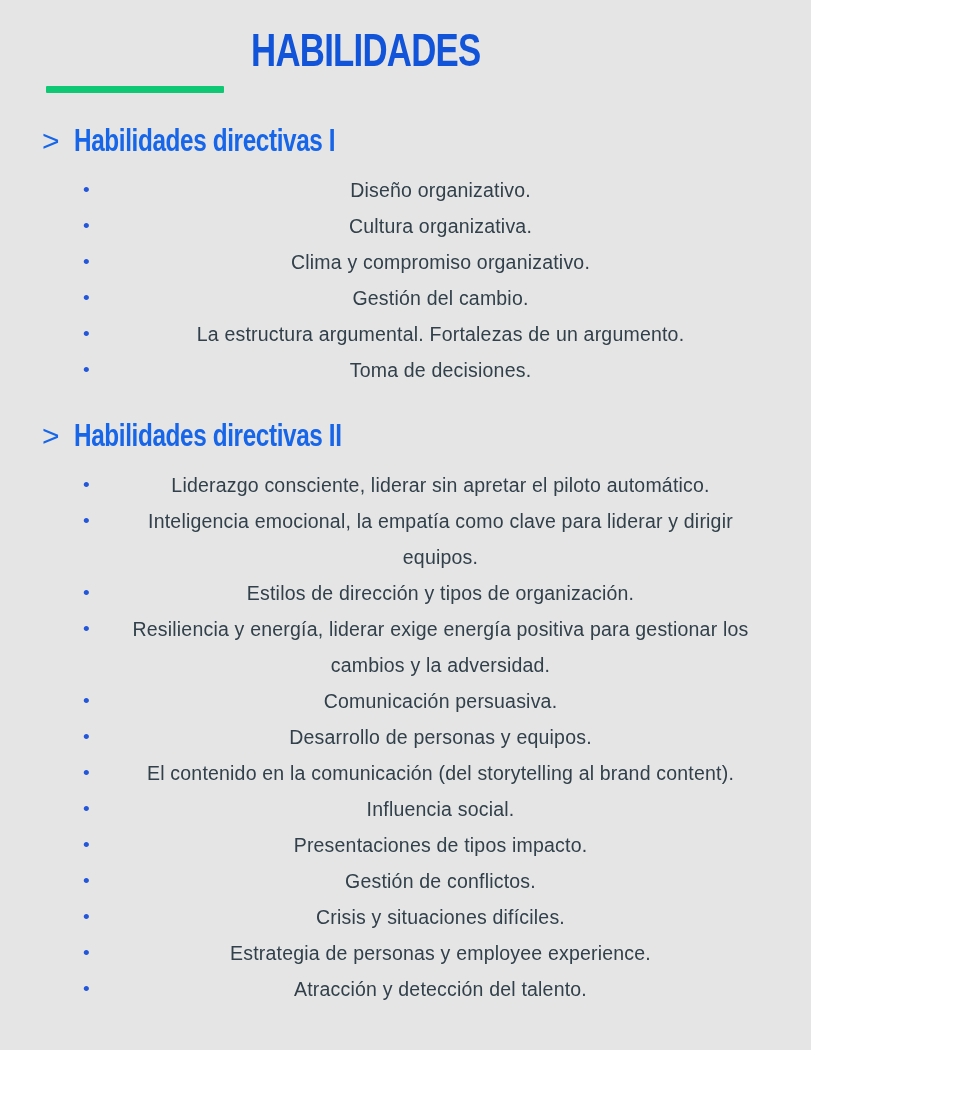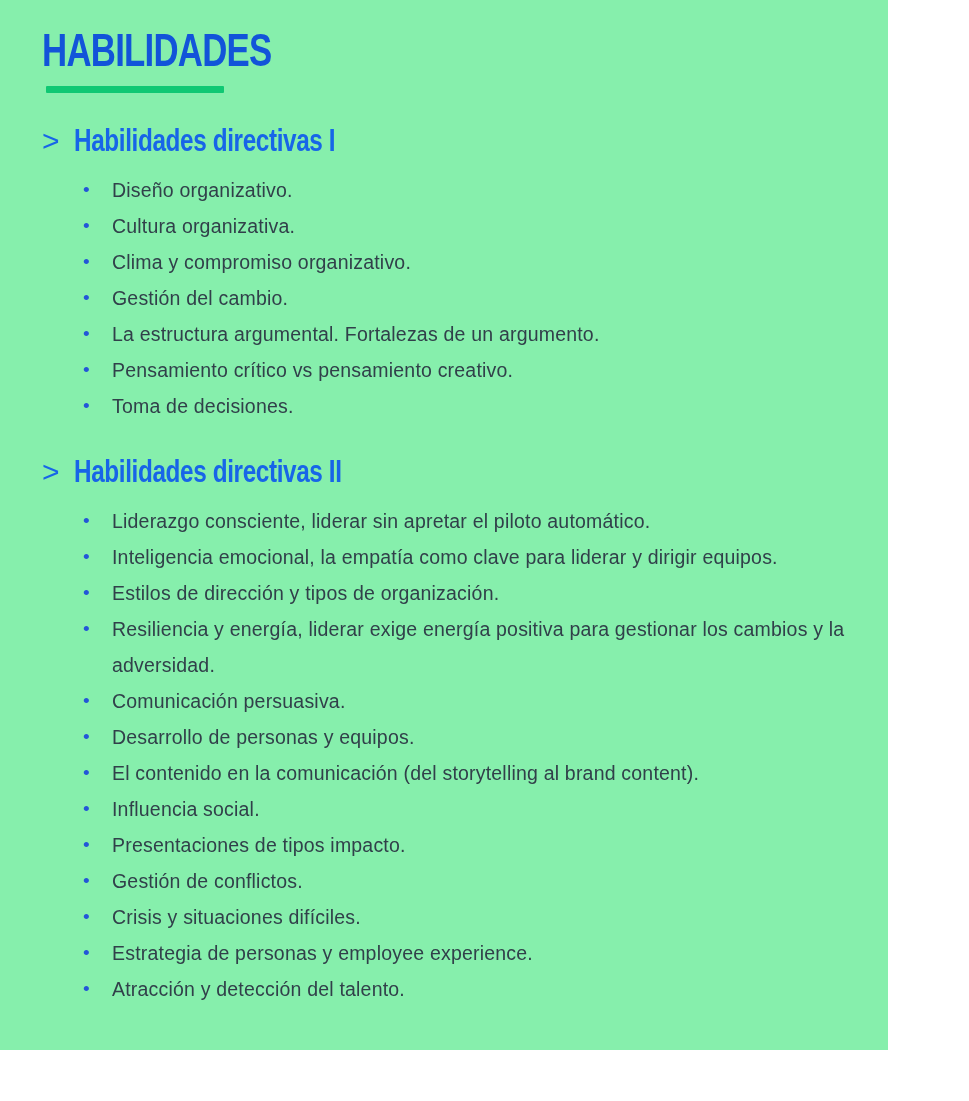--- a/index.html
+++ b/index.html
@@ -7,25 +7,26 @@
     padding: 0;
   }
   body {
     width: 969px;
     height: 1101px;
     background: #ffffff;
     font-family: "Liberation Sans", sans-serif;
     overflow: hidden;
   }
   .panel {
-    width: 888px;
+    width: 811px;
     height: 1050px;
-    background: #86efac;
+    background: #e5e5e5;
     box-sizing: border-box;
     padding: 26px 40px 0 42px;
+    text-align: center;
   }
   .page-title {
     display: inline-block;
     font-size: 47px;
     font-weight: 700;
     color: #1254d9;
     line-height: 1.0;
     letter-spacing: -1px;
     transform: scaleX(0.74);
     transform-origin: left center;
@@ -104,21 +105,20 @@
     <div class="section-heading">
       <span class="chevron">&gt;</span>
       <span class="heading-text">Habilidades directivas I</span>
     </div>
     <ul class="item-list">
       <li>Diseño organizativo.</li>
       <li>Cultura organizativa.</li>
       <li>Clima y compromiso organizativo.</li>
       <li>Gestión del cambio.</li>
       <li>La estructura argumental. Fortalezas de un argumento.</li>
-      <li>Pensamiento crítico vs pensamiento creativo.</li>
       <li>Toma de decisiones.</li>
     </ul>
   </div>
 
   <div class="section">
     <div class="section-heading">
       <span class="chevron">&gt;</span>
       <span class="heading-text">Habilidades directivas II</span>
     </div>
     <ul class="item-list">

